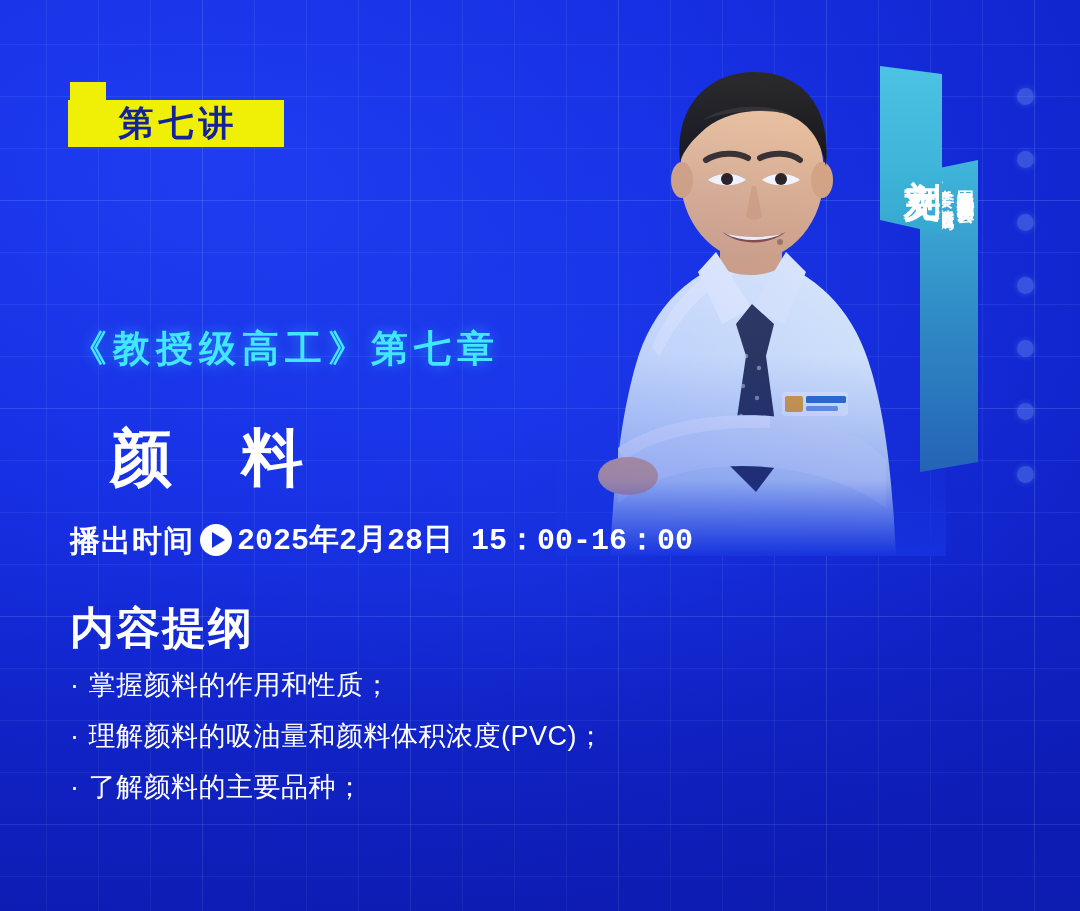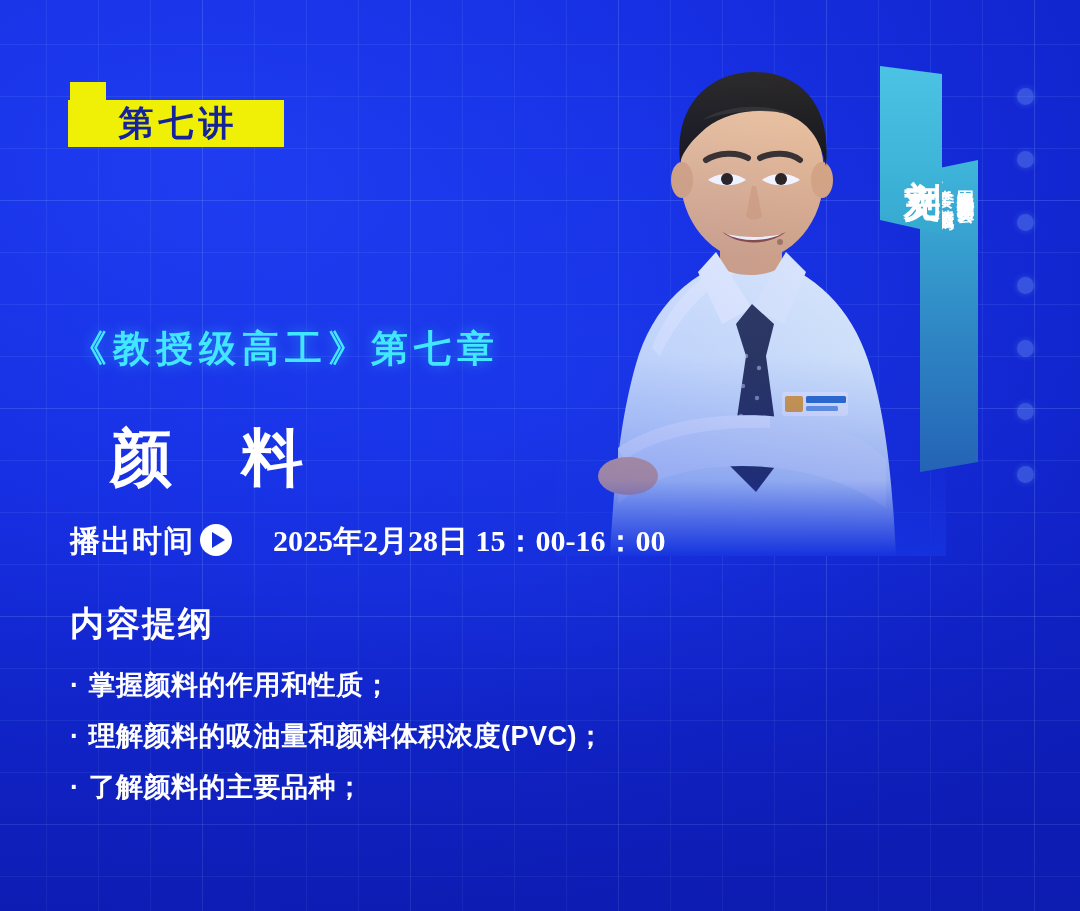--- a/index.html
+++ b/index.html
@@ -112,36 +112,36 @@
     margin:0 5px 0 6px;
     position:relative;flex:0 0 auto;
   }
   .play-icon::after{
     content:"";position:absolute;
     left:12px;top:8px;
     border-style:solid;
     border-width:8px 0 8px 13px;
     border-color:transparent transparent transparent #1430dc;
   }
-  .airtime .value{letter-spacing:0px;font-family:Liberation Serif, serif;margin-left:36px;}
+  .airtime .value{letter-spacing:0px;font-family:Liberation Mono, monospace;}
 
   .outline-title{
     position:absolute;left:70px;top:606px;
     color:#ffffff;
-    font-size:34px;font-weight:700;
+    font-size:44px;font-weight:700;
     letter-spacing:2px;
     line-height:1;
   }
   .outline-list{
     position:absolute;left:70px;top:672px;
     margin:0;padding:0;list-style:none;
   }
   .outline-list li{
     color:#ffffff;
-    font-size:27px;font-weight:700;
+    font-size:27px;font-weight:400;
     line-height:1;
     margin-bottom:24px;
     white-space:nowrap;
     letter-spacing:.5px;
   }
   .outline-list li .bullet{
     display:inline-block;
     margin-right:9px;
     font-size:27px;
     vertical-align:top;

